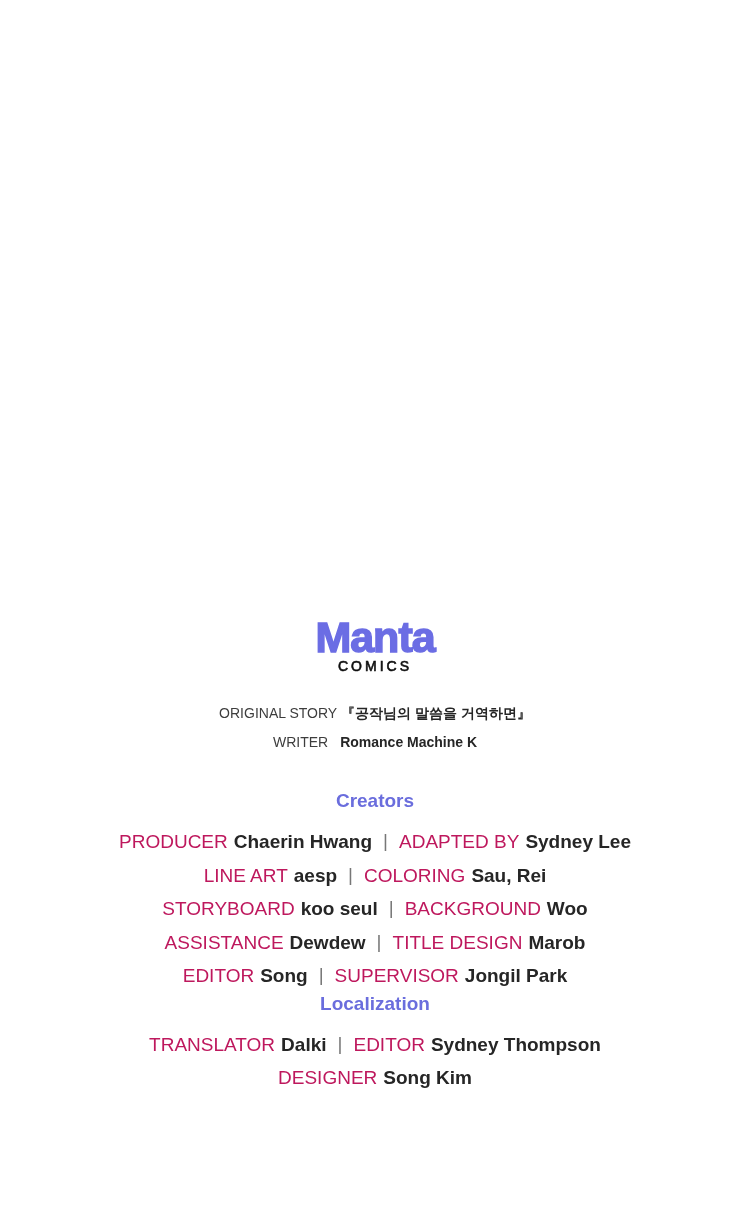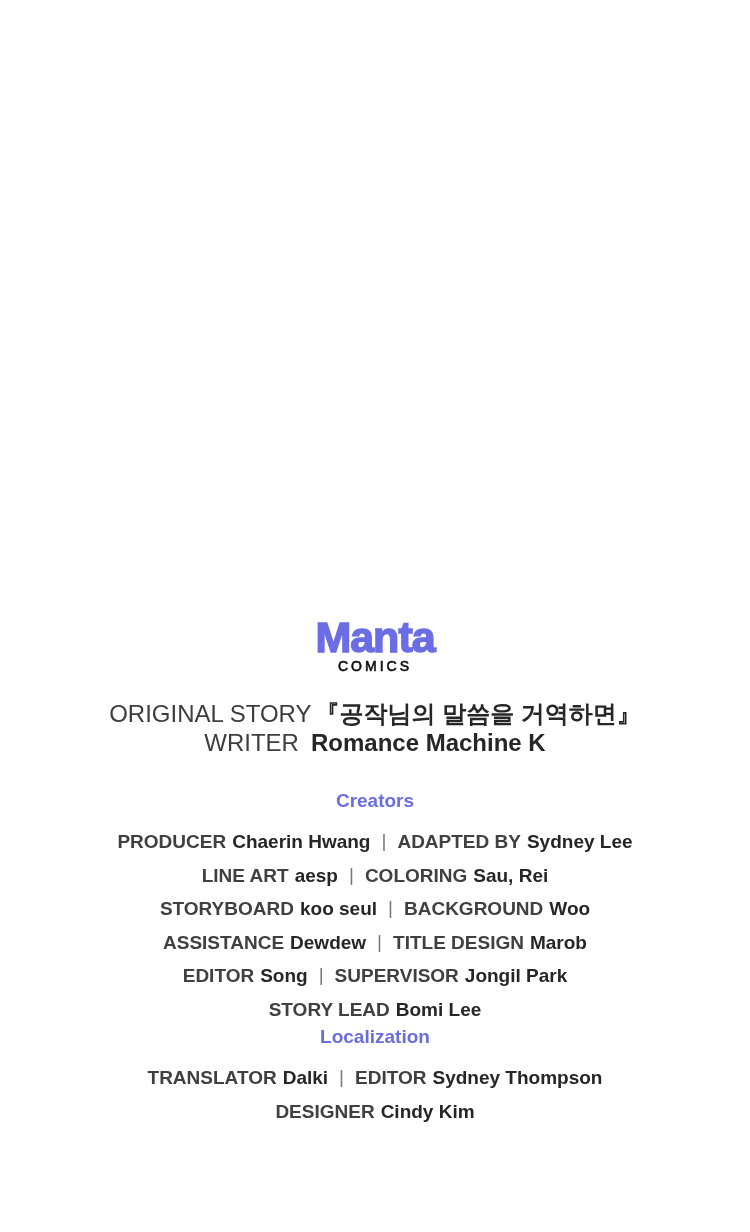--- a/index.html
+++ b/index.html
@@ -36,21 +36,21 @@
     font-weight: 400;
     letter-spacing: 3px;
     line-height: 14px;
     color: #0f0f0f;
     -webkit-text-stroke: 0.6px #0f0f0f;
   }
 
   
   .header-block { margin-top: 26px; }
   .header-line {
-    font-size: 24px;
+    font-size: 14px;
     line-height: 29px;
     color: #3d3d3d;
     white-space: nowrap;
   }
   .header-line .strong {
     font-weight: 700;
     color: #262626;
   }
   .writer-gap { display: inline-block; width: 12px; }
   .story-gap  { display: inline-block; width: 4px; }
@@ -66,21 +66,21 @@
   .localization-title { }
 
   
   .credits-list { margin-top: 13px; }
   .credit-line {
     font-size: 19px;
     line-height: 33.5px;
     white-space: nowrap;
     color: #3d3d3d;
   }
-  .credit-label { font-weight: 700; color: #404040; }
+  .credit-label { font-weight: 400; color: #be185d; }
   .credit-name  { font-weight: 700; color: #262626; margin-left: 6px; }
   .credit-sep   {
     font-weight: 300;
     color: #777777;
     margin: 0 11px;
     position: relative;
     top: -1px;
   }
 </style>
 </head>
@@ -113,29 +113,26 @@
     </div>
     <div class="credit-line">
       <span class="credit-label">STORYBOARD</span><span class="credit-name">koo seul</span><span class="credit-sep">|</span><span class="credit-label">BACKGROUND</span><span class="credit-name">Woo</span>
     </div>
     <div class="credit-line">
       <span class="credit-label">ASSISTANCE</span><span class="credit-name">Dewdew</span><span class="credit-sep">|</span><span class="credit-label">TITLE DESIGN</span><span class="credit-name">Marob</span>
     </div>
     <div class="credit-line">
       <span class="credit-label">EDITOR</span><span class="credit-name">Song</span><span class="credit-sep">|</span><span class="credit-label">SUPERVISOR</span><span class="credit-name">Jongil Park</span>
     </div>
-    <div class="credit-line">
-      <span class="credit-label">STORY LEAD</span><span class="credit-name">Bomi Lee</span>
-    </div>
   </div>
 
   <div class="section-title localization-title">Localization</div>
 
   <div class="credits-list">
     <div class="credit-line">
       <span class="credit-label">TRANSLATOR</span><span class="credit-name">Dalki</span><span class="credit-sep">|</span><span class="credit-label">EDITOR</span><span class="credit-name">Sydney Thompson</span>
     </div>
     <div class="credit-line">
-      <span class="credit-label">DESIGNER</span><span class="credit-name">Cindy Kim</span>
+      <span class="credit-label">DESIGNER</span><span class="credit-name">Song Kim</span>
     </div>
   </div>
 
 </div>
 
 </body></html>

